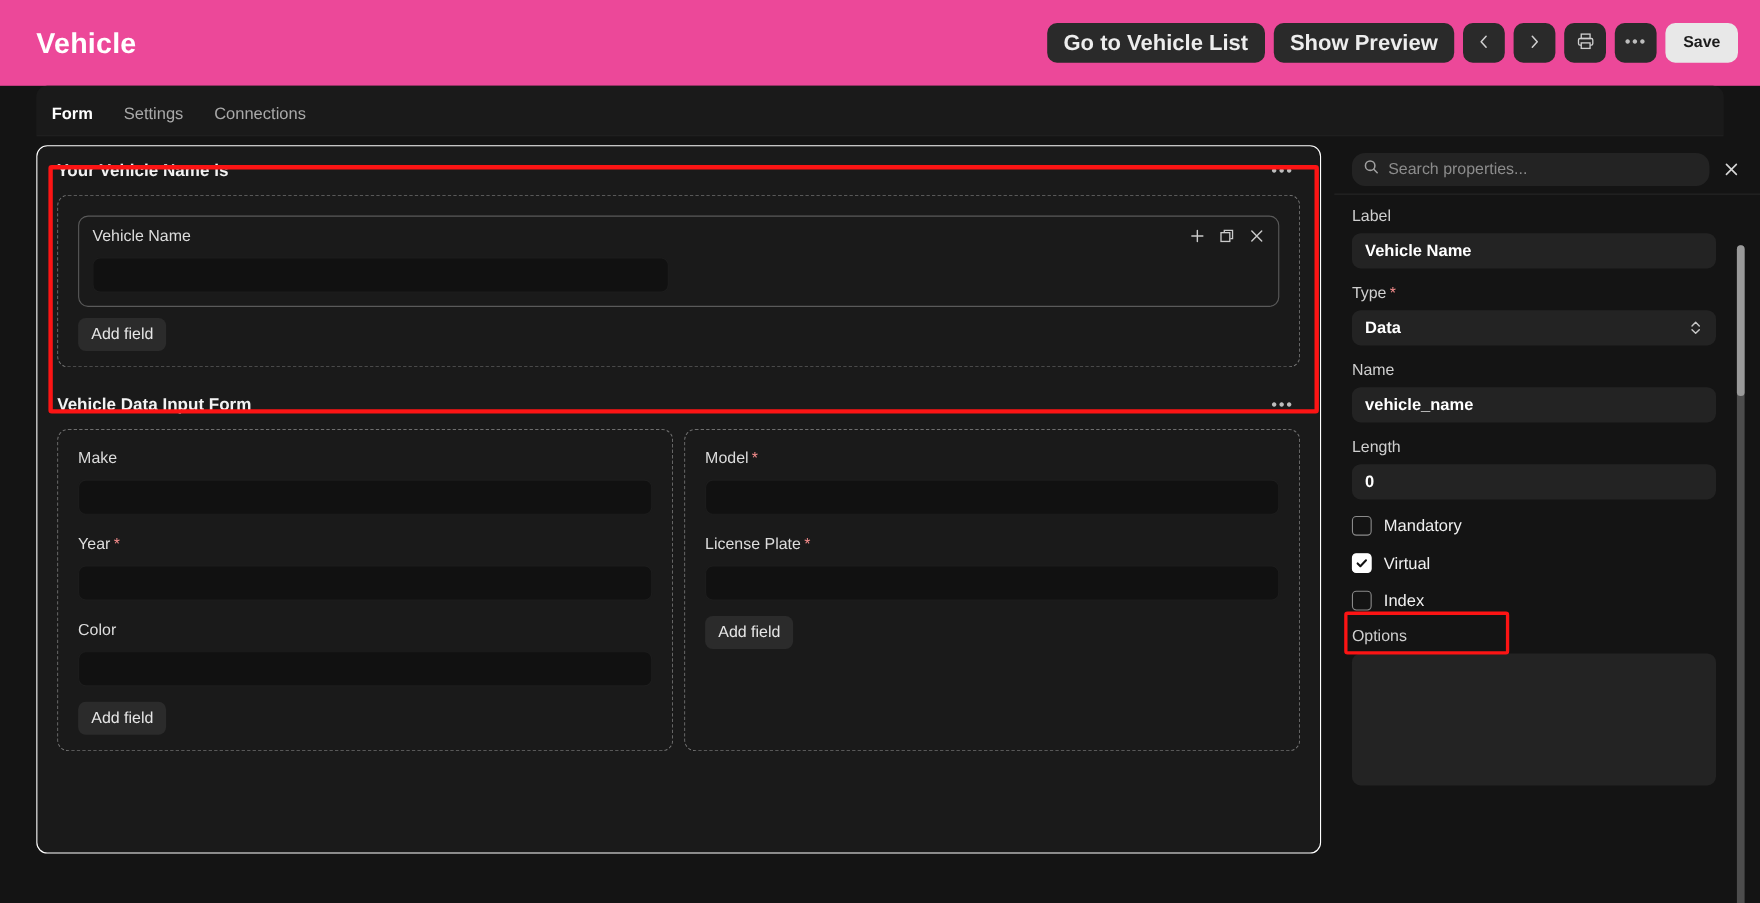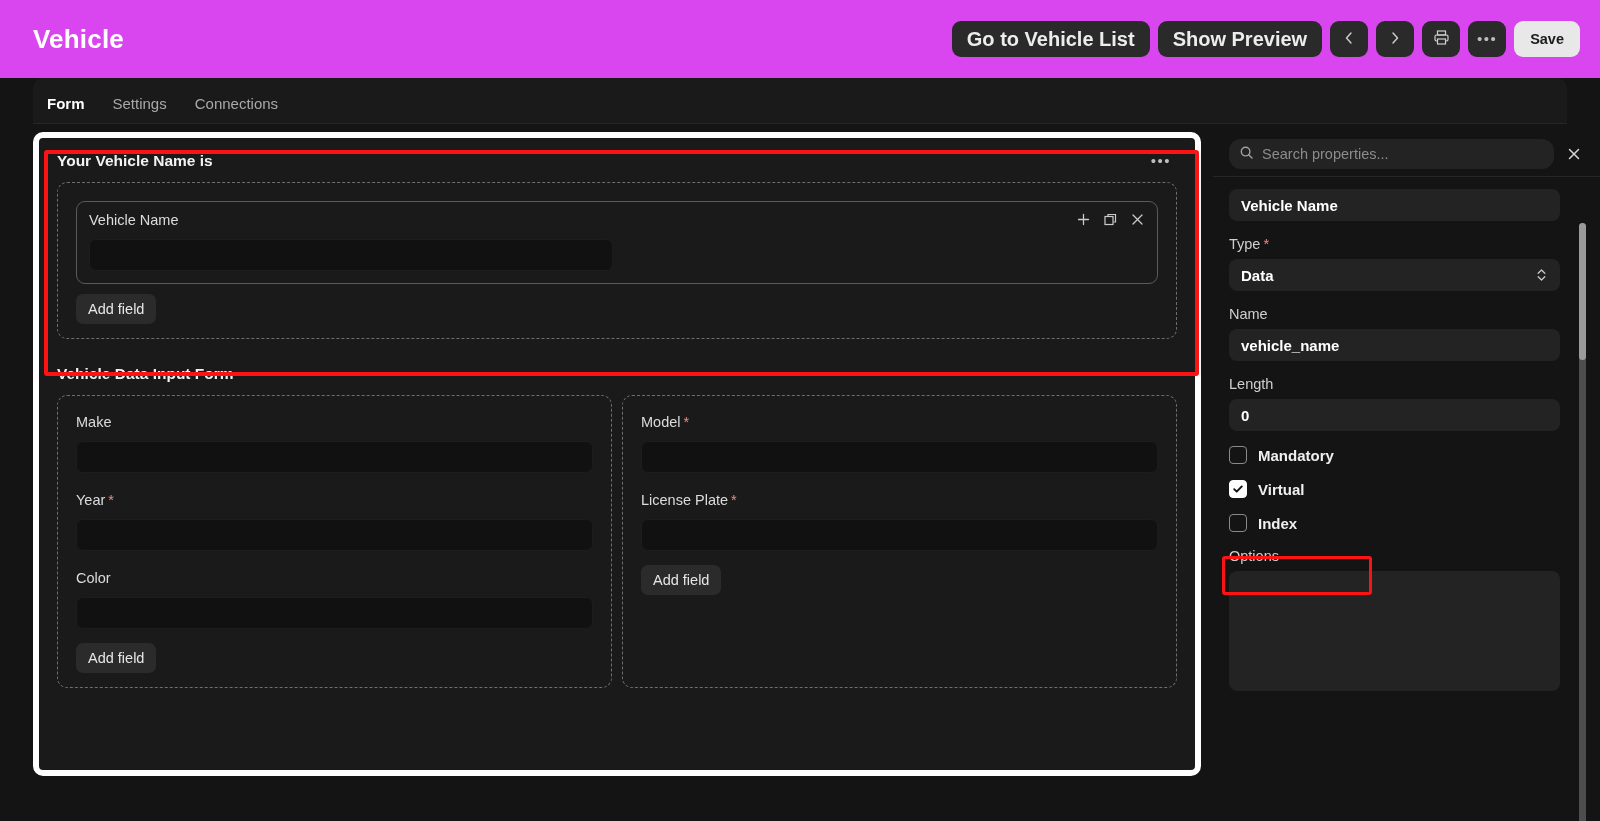--- a/index.html
+++ b/index.html
@@ -8,21 +8,21 @@
     background: #141414;
     font-family: "Liberation Sans", sans-serif;
     color: #e8e8e8;
     overflow: hidden;
   }
   .app { width: 1600px; height: 821px; position: relative; background: #141414; }
 
   
   .topbar {
     height: 78px; display: flex; align-items: center;
-    padding: 0 20px 0 33px; background: #d946ef;
+    padding: 0 20px 0 33px; background: #ec4899;
   }
   .page-title { font-size: 26px; font-weight: bold; color: #ffffff; letter-spacing: .2px; }
   .topbar-right { margin-left: auto; display: flex; align-items: center; gap: 8px; }
   .tb-btn {
     background: #2a2a2a; color: #ededed; border: none; border-radius: 9px;
     font-family: "Liberation Sans", sans-serif; font-size: 20px; font-weight: bold;
     height: 36px; padding: 0 15px; cursor: pointer; white-space: nowrap;
     display: flex; align-items: center; justify-content: center;
   }
   .tb-icon-btn {
@@ -49,21 +49,21 @@
     font-family: "Liberation Sans", sans-serif;
   }
   .tab.active { color: #ffffff; font-weight: bold; }
 
   
   .body-wrap { display: flex; padding: 8px 0 0 0; height: 697px; }
 
   
   .canvas-outer { width: 1213px; padding-left: 33px; padding-right: 12px; }
   .canvas {
-    background: #1a1a1a; border-radius: 10px; border: 6px solid #ffffff;
+    background: #1a1a1a; border-radius: 10px; border: 1px solid #ffffff;
     padding: 0; height: 644px; overflow: hidden; position: relative;
   }
 
   .sec { padding: 14px 18px 12px 18px; position: relative; }
   .sec-head { display: flex; align-items: center; margin-bottom: 12px; }
   .sec-title { font-size: 15.5px; font-weight: bold; color: #f2f2f2; }
   .sec-menu { margin-left: auto; cursor: pointer; padding: 2px 6px; }
 
   .col-wrap { display: flex; gap: 10px; }
   .col {
@@ -139,21 +139,21 @@
   .sel-caret { margin-left: auto; color: #c8c8c8; line-height: 0; }
   .chk-row { display: flex; align-items: center; gap: 11px; margin-bottom: 16px; cursor: pointer; }
   .chk {
     width: 18px; height: 18px; border-radius: 4px; border: 1.6px solid #8a8a8a;
     background: transparent; flex: none;
   }
   .chk.on {
     background: #ffffff; border-color: #ffffff;
     display: flex; align-items: center; justify-content: center;
   }
-  .chk-label { font-size: 15px; font-weight: bold; color: #f0f0f0; }
+  .chk-label { font-size: 15px; font-weight: normal; color: #f0f0f0; }
   .options-area {
     background: #232323; border-radius: 8px; width: 100%; height: 120px;
     border: none; outline: none; resize: none;
     font-family: "Liberation Sans", sans-serif; color: #fff; padding: 8px 12px;
   }
 
   .pscroll-track {
     position: absolute; right: 14px; top: 46px; width: 7px; height: 640px;
     background: #4d4d4d; border-radius: 4px;
   }
@@ -308,20 +308,21 @@
           <input class="search-input" placeholder="Search properties..." style="">
         </div>
         <div class="panel-close">
           <svg width="16" height="16" viewBox="0 0 16 16" fill="none">
               <path d="M3.5 3.5L12.5 12.5M12.5 3.5L3.5 12.5" stroke="#d6d6d6" stroke-width="1.5" stroke-linecap="round"></path>
             </svg>
         </div>
       </div>
 
       <div class="panel-body">
+        <div class="prop-label">Label</div>
         <div class="prop-input">Vehicle Name</div>
 
         <div class="prop-label"><span>Type</span><span class="req">*</span></div>
         <div class="prop-select">
           <span>Data</span>
           <span class="sel-caret">
             <svg width="13" height="16" viewBox="0 0 13 16" fill="none">
               <path d="M3.2 6.3L6.5 3L9.8 6.3" stroke="#c8c8c8" stroke-width="1.3" stroke-linecap="round" stroke-linejoin="round"></path>
               <path d="M3.2 9.7L6.5 13L9.8 9.7" stroke="#c8c8c8" stroke-width="1.3" stroke-linecap="round" stroke-linejoin="round"></path>
             </svg>

